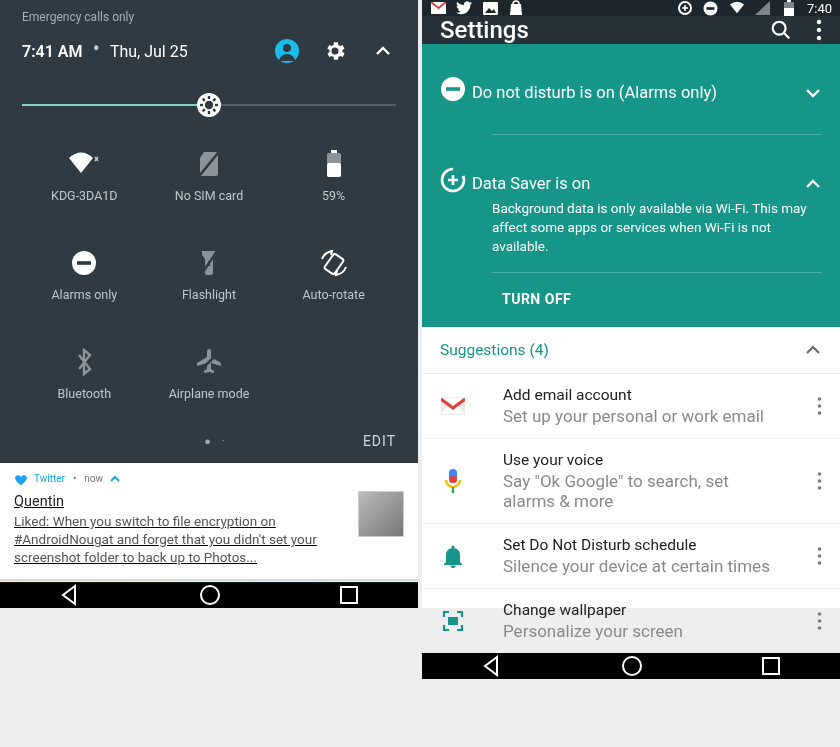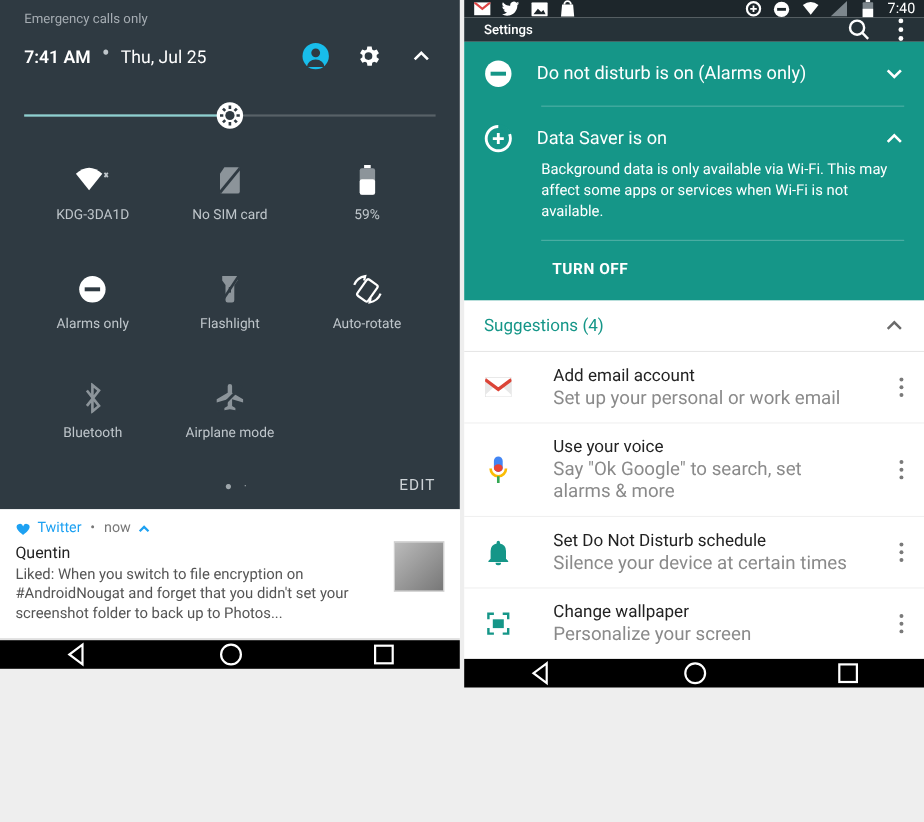--- a/index.html
+++ b/index.html
@@ -22,42 +22,42 @@
   .slider-thumb { position: absolute; top: 0; left: 50%; transform: translateX(-50%); width: 26px; height: 26px; }
   .tiles { display: grid; grid-template-columns: repeat(3, 1fr); row-gap: 46px; padding: 6px 0 28px; }
   .tile { display: flex; flex-direction: column; align-items: center; gap: 10px; }
   .tile-icon { height: 28px; display: flex; align-items: center; justify-content: center; }
   .tile-label { font-size: 12.5px; color: #bfc6cb; }
   .pager-row { display: flex; align-items: center; padding: 4px 0 14px; }
   .pager-dots { flex: 1; text-align: center; color: #9ea6ab; letter-spacing: 4px; font-size: 11px; }
   .edit { color: #cfd4d8; font-size: 14px; letter-spacing: 1px; }
 
   .notif { background: #fff; padding: 10px 14px 12px 14px; border-bottom: 1px solid #e3e3e3; }
-  .notif-head { display: flex; align-items: center; gap: 6px; font-size: 13px; }
+  .notif-head { display: flex; align-items: flex-start; gap: 6px; font-size: 10px; }
   .notif-app { color: #1da1f2; }
   .notif-head .mid-dot { color: #777; margin: 0 2px; }
   .notif-head .when { color: #777; }
   .notif-head .chev { color: #1da1f2; }
-  .notif-body { display: flex; gap: 27px; margin-top: 4px; }
+  .notif-body { display: flex; gap: 27px; margin-top: 4px; text-decoration: underline; }
   .notif-text { flex: 1; }
   .notif-title { font-size: 14.5px; color: #222; margin: 2px 0 2px; }
   .notif-msg { font-size: 13.5px; color: #555; line-height: 1.35; }
   .avatar { width: 46px; height: 46px; background: linear-gradient(135deg,#bbb,#777); border:1px solid #ccc; }
   .blur-row { height: 22px; background: repeating-linear-gradient(90deg,#e9e9e9,#e9e9e9 6px,#f4f4f4 6px,#f4f4f4 12px); border-top:1px solid #ddd; }
   .home-blur { height: 54px; background: linear-gradient(90deg,#c93,#9c6,#6ad,#8b8); filter: blur(1px); opacity:.55; }
 
   .navbar { background: #000; height: 52px; display: flex; align-items: center; justify-content: space-around; margin-top:auto; }
 
   
   .status-right { background: #1d262b; height: 26px; display:flex; align-items:center; padding:0 8px; gap:10px; color:#fff; font-size:13px; }
   .sr-icon { width:16px; height:16px; display:flex; align-items:center; justify-content:center; }
   .appbar { background: #263238; color:#fff; height:58px; display:flex; align-items:center; padding:0 18px; gap:24px; }
-  .appbar .title { font-size:12px; font-weight:500; }
+  .appbar .title { font-size:24px; font-weight:500; }
   .teal-card { background:#159688; color:#fff; }
-  .teal-row { display:flex; align-items:center; padding:16px 18px; gap:22px; }
+  .teal-row { display:flex; align-items:flex-end; padding:32px 18px; gap:6px; }
   .teal-row .rlabel { font-size:16.5px; flex:1; }
   .teal-divider { height:1px; background:rgba(255,255,255,.25); margin-left:70px; margin-right:18px;}
   .teal-desc { font-size:13.5px; color:#ffffff; padding:0 18px 6px 70px; line-height:1.4; }
   .teal-action { padding:18px 18px 20px 80px; font-size:14px; font-weight:700; letter-spacing:.5px; }
   .sugg-head { display:flex; align-items:center; padding:14px 18px; border-bottom:1px solid #e6e6e6; }
   .sugg-head .lbl { color:#159688; font-size:15.5px; }
   .sugg-item { display:flex; align-items:center; padding:12px 18px; gap:37px; border-bottom:1px solid #f0f0f0; }
   .sugg-item .icon { width:26px; display:flex; align-items:center; justify-content:center; }
   .sugg-item .texts { flex:1; }
   .sugg-item .t1 { font-size:15.5px; color:#222; }

